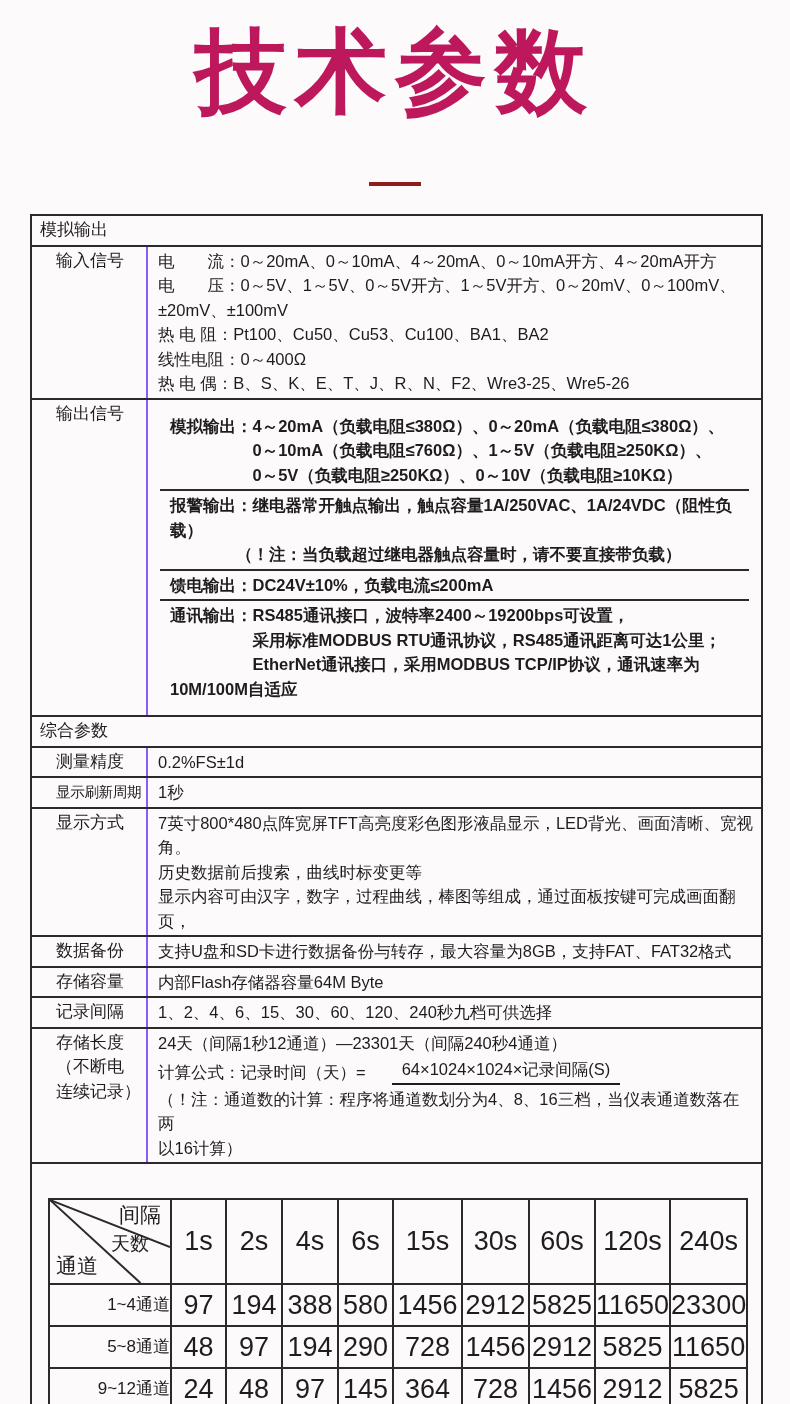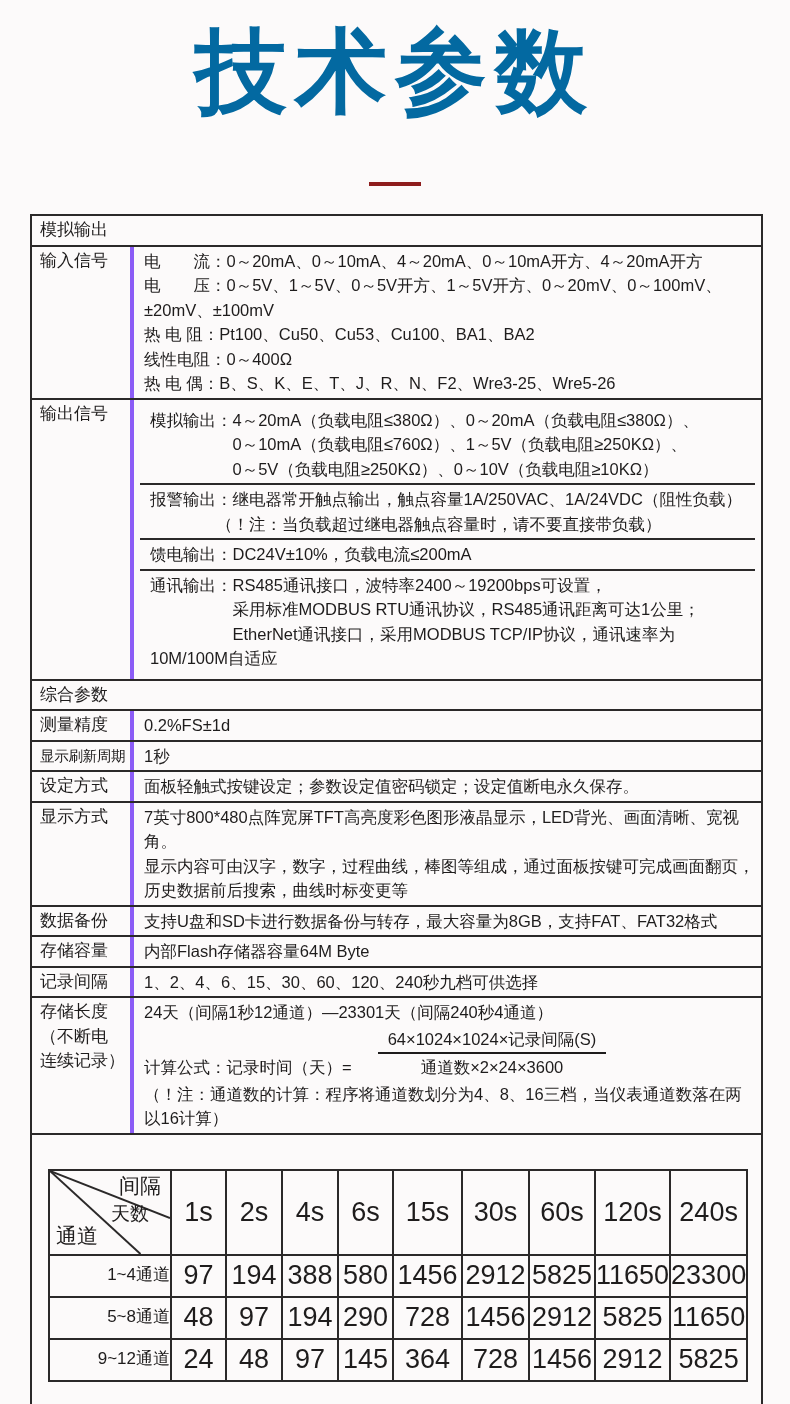--- a/index.html
+++ b/index.html
@@ -12,21 +12,21 @@
     -webkit-font-smoothing:antialiased;
   }
   
   .title{
     margin:16px 0 0 0;
     text-align:center;
     font-size:92px;
     line-height:110px;
     font-weight:900;
     letter-spacing:8px;
-    color:#0369a1;
+    color:#be185d;
   }
   .divider{
     width:52px;height:4px;
     background:#8E1D1D;
     margin:56px auto 0 auto;
   }
   
   .spec-table{
     box-sizing:border-box;
     margin:28px 0 0 30px;
@@ -34,27 +34,27 @@
     border:2px solid #2B2929;
     background:#FCFAFA;
     font-size:16.5px;
     line-height:24.5px;
   }
   .srow{display:flex;border-top:2px solid #2B2929;}
   .srow:first-child{border-top:none;}
   .hrow{padding:2px 8px 2px 8px;flex:1;font-size:17px;}
   .lbl{
     flex:0 0 86px;
-    border-right:4px solid #8b5cf6;
-    padding:2px 4px 2px 8px;
+    border-right:2px solid #8b5cf6;
+    padding:2px 4px 2px 24px;
     font-size:17px;
   }
   .lbl.small{font-size:14.6px;letter-spacing:-0.4px;}
   .val{flex:1;padding:2px 6px 2px 10px;}
-  .val-stack{flex:1;display:block;padding:6px;}
+  .val-stack{flex:1;display:block;padding:12px;font-weight:bold;}
   .sub{border-top:2px solid #2B2929;padding:2px 6px 2px 10px;}
   .sub:first-child{border-top:none;}
   .ln{white-space:pre-wrap;}
   
   .formula{display:flex;align-items:flex-end;margin:2px 0 2px 0;}
   .frac{display:inline-block;text-align:center;margin-left:26px;}
   .frac .num{padding:0 10px 1px 10px;border-bottom:2px solid #1E1C1C;}
   .frac .den{padding:1px 10px 0 10px;}
   
   .nest-row{border-top:2px solid #2B2929;padding:34px 0 26px 16px;}
@@ -133,31 +133,27 @@
   <div class="srow">
     <div class="lbl">测量精度</div>
     <div class="val">0.2%FS±1d</div>
   </div>
 
   <div class="srow">
     <div class="lbl small">显示刷新周期</div>
     <div class="val">1秒</div>
   </div>
 
-  <div class="srow">
-    <div class="lbl">设定方式</div>
-    <div class="val">面板轻触式按键设定；参数设定值密码锁定；设定值断电永久保存。</div>
-  </div>
 
   <div class="srow">
     <div class="lbl">显示方式</div>
     <div class="val">
       <div class="ln">7英寸800*480点阵宽屏TFT高亮度彩色图形液晶显示，LED背光、画面清晰、宽视角。</div>
+      <div class="ln">历史数据前后搜索，曲线时标变更等</div>
       <div class="ln">显示内容可由汉字，数字，过程曲线，棒图等组成，通过面板按键可完成画面翻页，</div>
-      <div class="ln">历史数据前后搜索，曲线时标变更等</div>
     </div>
   </div>
 
   <div class="srow">
     <div class="lbl">数据备份</div>
     <div class="val">支持U盘和SD卡进行数据备份与转存，最大容量为8GB，支持FAT、FAT32格式</div>
   </div>
 
   <div class="srow">
     <div class="lbl">存储容量</div>
@@ -174,21 +170,20 @@
       <div class="ln">存储长度</div>
       <div class="ln">（不断电</div>
       <div class="ln">连续记录）</div>
     </div>
     <div class="val">
       <div class="ln">24天（间隔1秒12通道）—23301天（间隔240秒4通道）</div>
       <div class="formula">
         <span>计算公式：记录时间（天）=</span>
         <span class="frac">
           <span class="num" style="display:block;">64×1024×1024×记录间隔(S)</span>
-          <span class="den" style="display:block;">通道数×2×24×3600</span>
         </span>
       </div>
       <div class="ln">（！注：通道数的计算：程序将通道数划分为4、8、16三档，当仪表通道数落在两</div>
       <div class="ln">以16计算）</div>
     </div>
   </div>
 
   <div class="nest-row">
     <table class="chan">
       <colgroup>

